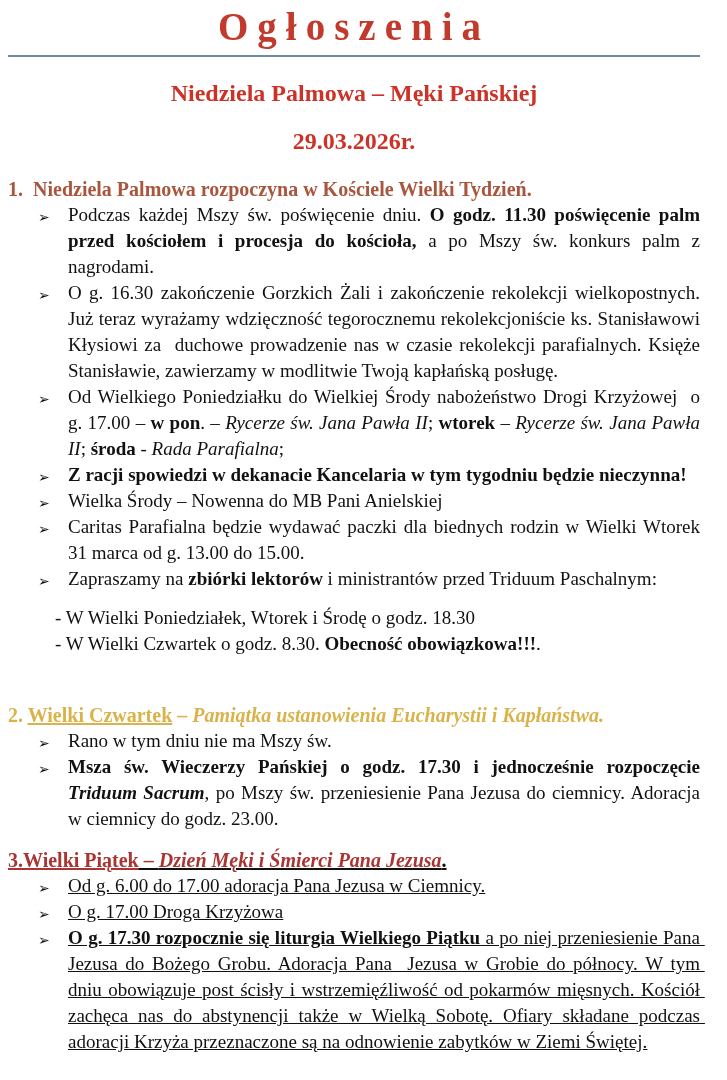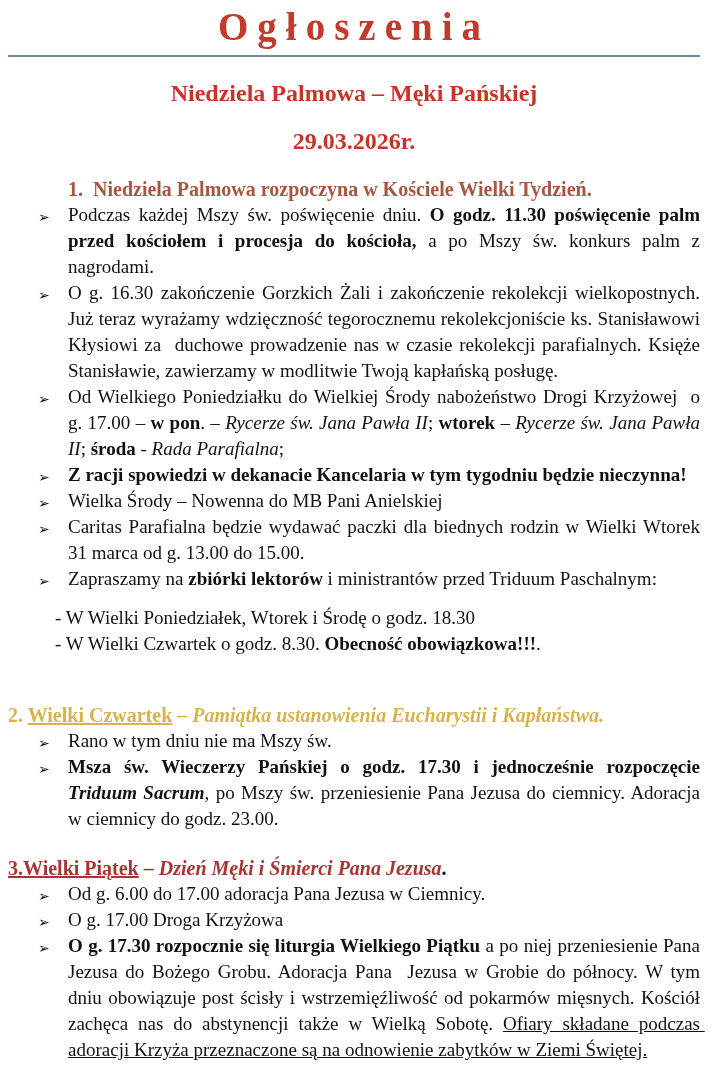--- a/index.html
+++ b/index.html
@@ -34,23 +34,23 @@
     white-space: pre-wrap;
   }
 
   .section .heading {
     font-size: 20px;
     font-weight: bold;
     line-height: 25px;
     margin: 0;
     white-space: pre-wrap;
   }
-  #sections .section:nth-child(1) .heading { margin-left: 60px; }
+  #sections .section:nth-child(1) .heading { }
   #sections .section:nth-child(2) { margin-top: 46px; }
-  #sections .section:nth-child(3) { margin-top: 24px; }
+  #sections .section:nth-child(3) { margin-top: 16px; text-decoration: underline; }
 
   .item {
     font-size: 19px;
     line-height: 26px;
     position: relative;
     white-space: pre-wrap;
   }
   .item.bullet {
     padding-left: 60px;
     text-align: justify;

